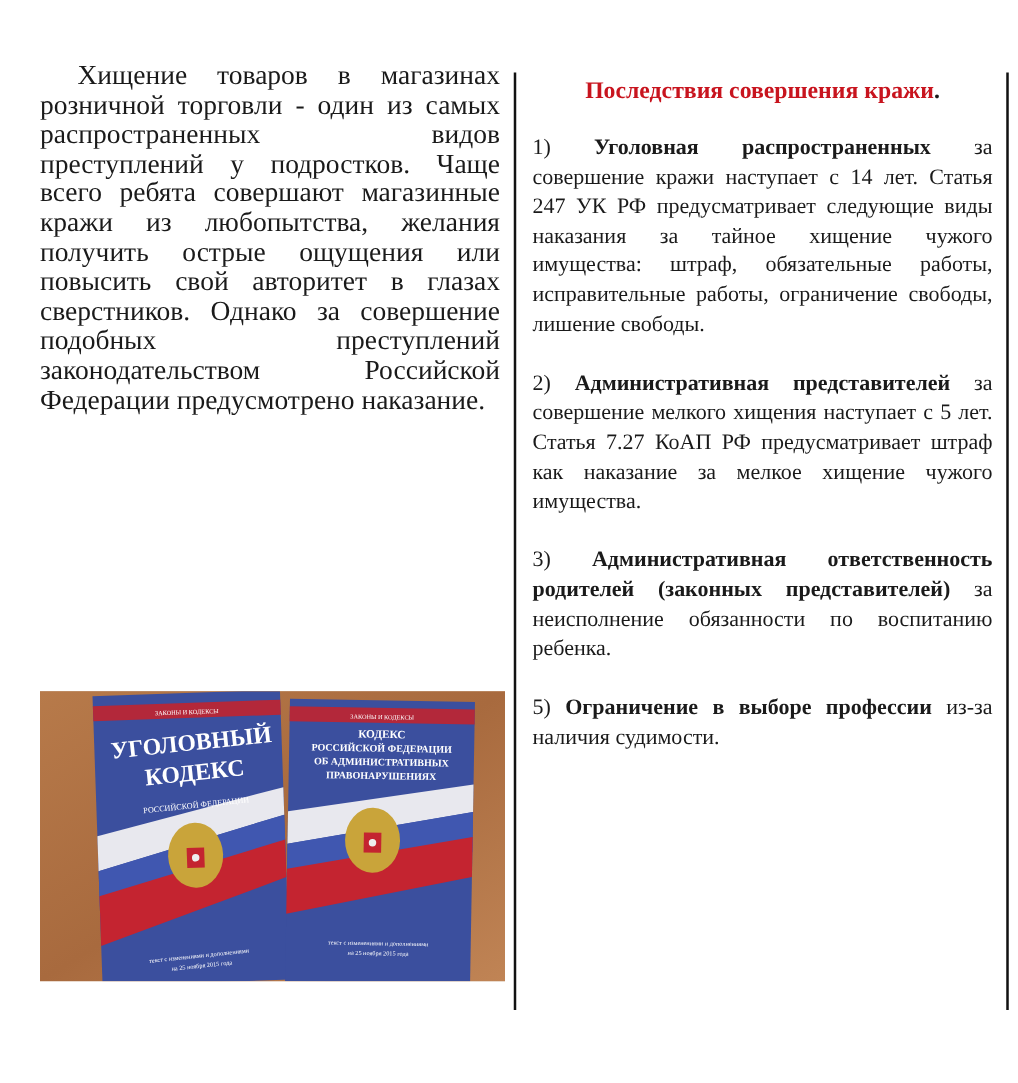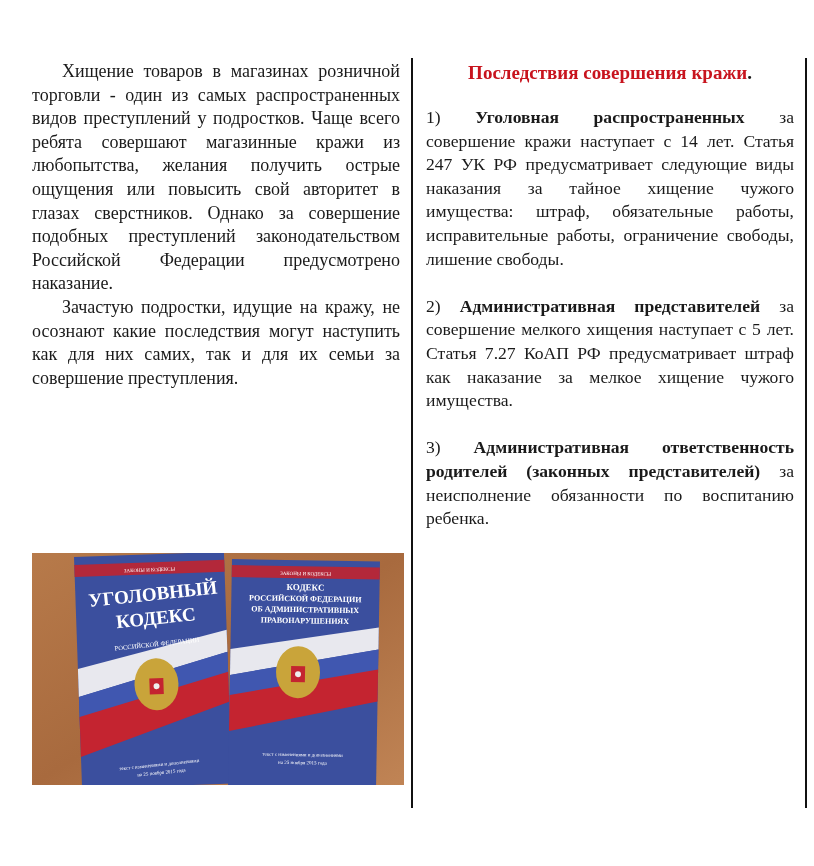--- a/index.html
+++ b/index.html
@@ -2,22 +2,22 @@
 <html><head>
 <meta charset="utf-8">
 <style>
   html, body { margin: 0; padding: 0; background: #ffffff; }
   body {
     width: 814px; height: 866px; position: relative; overflow: hidden;
     font-family: "Liberation Serif", "DejaVu Serif", serif;
     color: #1a1a1a;
   }
   .col-left {
-    position: absolute; left: 32px; top: 60px; width: 368px;
-    font-size: 18px; line-height: 23.6px; text-align: justify;
+    position: absolute; left: 32px; top: 48px; width: 368px;
+    font-size: 22px; line-height: 23.6px; text-align: justify;
   }
   .col-left p { margin: 0; text-indent: 30px; }
   .divider {
     position: absolute; top: 58px; width: 2px; height: 750px; background: #111;
   }
   .col-right {
     position: absolute; left: 426px; top: 60px; width: 368px;
     font-size: 17.6px; line-height: 23.6px; text-align: justify;
   }
   .title {
@@ -31,21 +31,20 @@
     position: absolute; left: 32px; top: 553px; width: 372px; height: 232px;
     overflow: hidden; background: #b07446;
   }
   .photo svg { display: block; }
 </style>
 </head>
 <body>
 
 <div class="col-left">
   <p>Хищение товаров в магазинах розничной торговли - один из самых распространенных видов преступлений у подростков. Чаще всего ребята совершают магазинные кражи из любопытства, желания получить острые ощущения или повысить свой авторитет в глазах сверстников. Однако за совершение подобных преступлений законодательством Российской Федерации предусмотрено наказание.</p>
-  <p>Зачастую подростки, идущие на кражу, не осознают какие последствия могут наступить как для них самих, так и для их семьи за совершение преступления.</p>
 </div>
 
 <div class="photo">
   <svg width="372" height="232" viewBox="0 0 372 232" xmlns="http://www.w3.org/2000/svg">
     <defs>
       <linearGradient id="wood" x1="0" y1="0" x2="1" y2="1">
         <stop offset="0" stop-color="#b77a4a"></stop>
         <stop offset="0.5" stop-color="#a86a3e"></stop>
         <stop offset="1" stop-color="#c08455"></stop>
       </linearGradient>
@@ -110,13 +109,17 @@
     <span>2)</span>
     <b>Административная представителей</b><span> за совершение мелкого хищения наступает с 5 лет. Статья 7.27 КоАП РФ предусматривает штраф как наказание за мелкое хищение чужого имущества.</span>
   </div>
 
   <div class="item">
     <span>3)</span>
     <b>Административная ответственность родителей (законных представителей)</b><span> за неисполнение обязанности по воспитанию ребенка.</span>
   </div>
 
 
+  <div class="item">
+    <span>5)</span>
+    <b>Ограничение в выборе профессии</b><span> из-за наличия судимости.</span>
+  </div>
 </div>
 
 </body></html>

